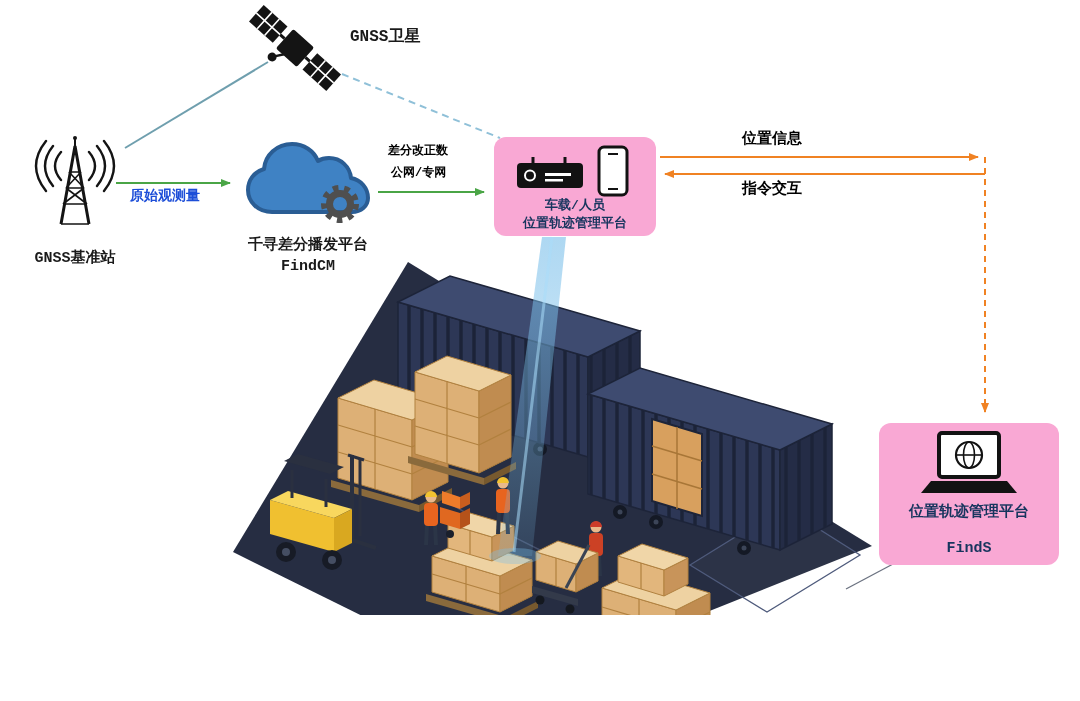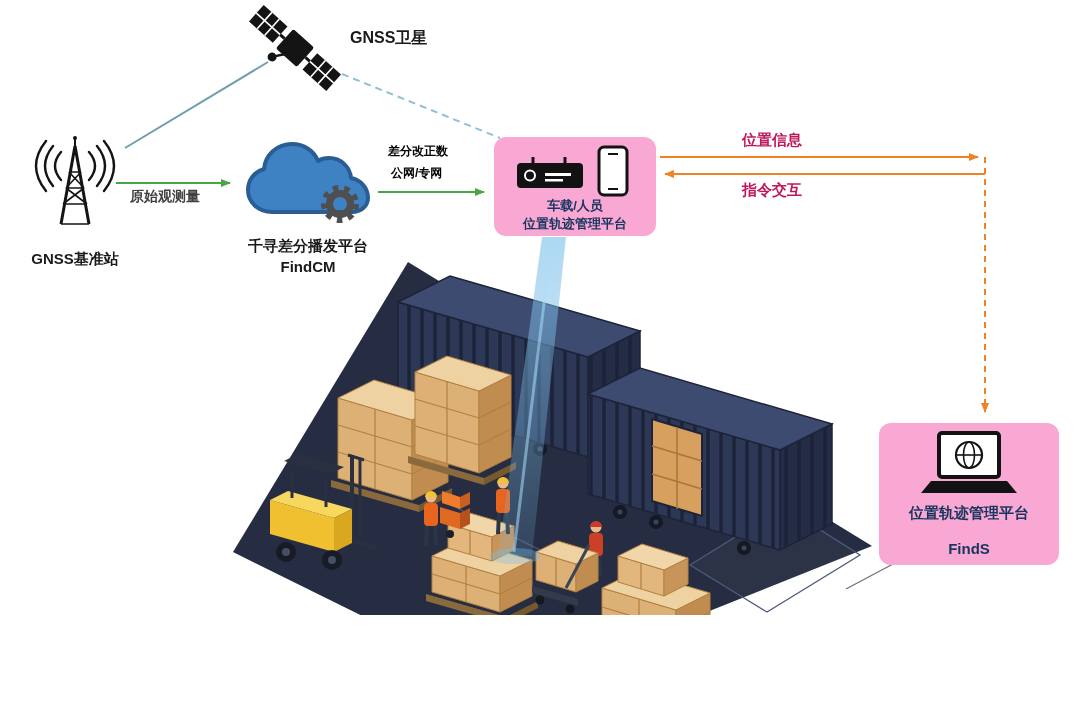--- a/index.html
+++ b/index.html
@@ -1,29 +1,29 @@
 <!DOCTYPE html>
 <html><head>
 <meta charset="utf-8">
 <style>
   html,body{margin:0;padding:0;background:#ffffff;}
   .canvas{
     position:relative;width:1080px;height:615px;background:#ffffff;
-    font-family:Liberation Sans, sans-serif;overflow:hidden;
+    font-family:Liberation Mono, monospace;overflow:hidden;
   }
   .layer{position:absolute;left:0;top:0;}
   .iconbox{position:absolute;}
   .label{
     position:absolute;font-weight:bold;color:#1a1a1a;
     white-space:nowrap;font-size:15px;line-height:1.2;
   }
   .label.center{text-align:center;}
-  .label.green{color:#404040;font-size:14px;}
+  .label.green{color:#1d4ed8;font-size:14px;}
   .label.dark{color:#000000;font-size:12px;}
-  .label.orange{color:#be185d;font-size:15px;}
+  .label.orange{color:#000000;font-size:15px;}
   .node{
     position:absolute;background:#f9a8d4;border-radius:12px;
     display:flex;flex-direction:column;align-items:center;justify-content:flex-start;
   }
   .node .ntext{
     font-weight:bold;color:#17355e;text-align:center;line-height:1.35;
   }
   .terminal-node{left:494px;top:137px;width:162px;height:99px;padding-top:8px;box-sizing:border-box;}
   .terminal-node .ntext{font-size:13px;}
   .finds-node{left:879px;top:423px;width:180px;height:142px;padding-top:8px;box-sizing:border-box;}

